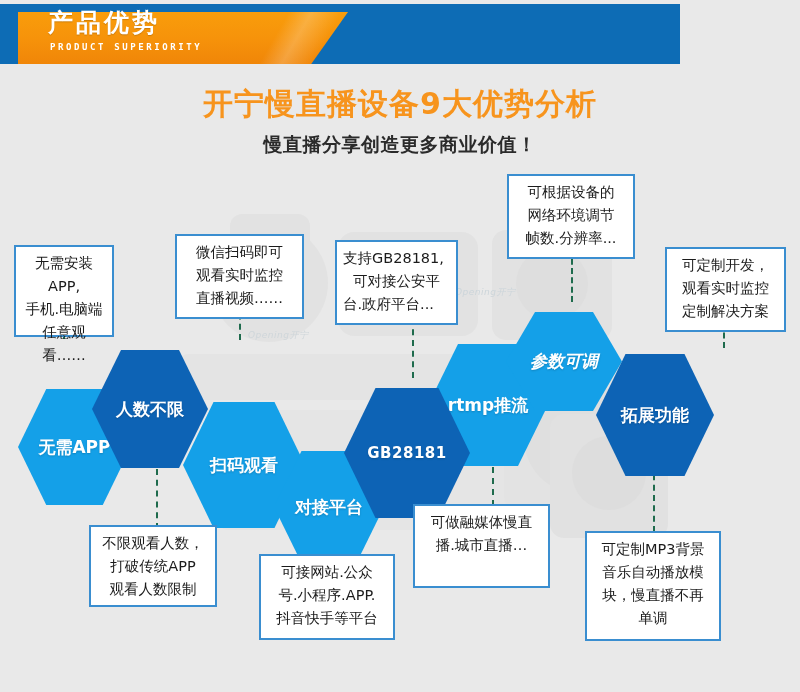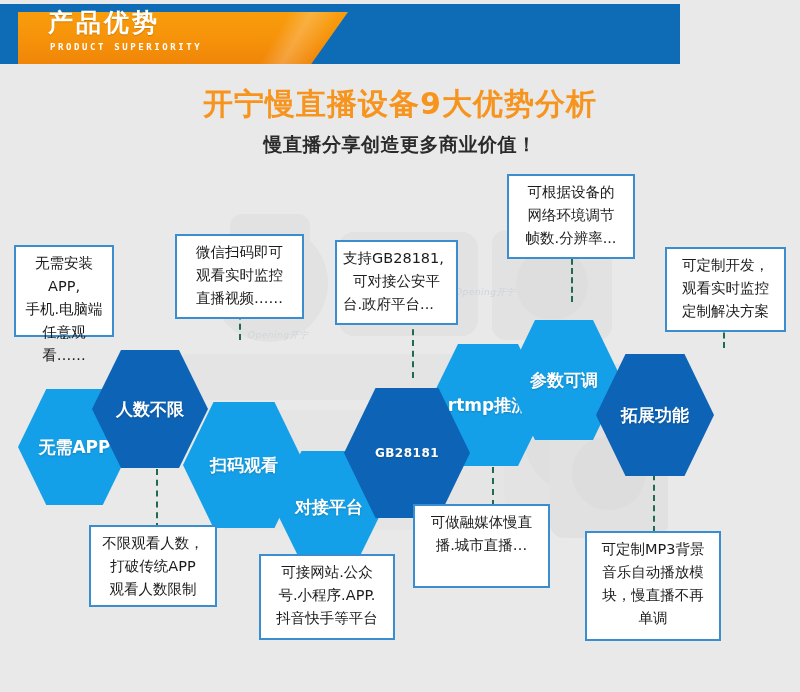--- a/index.html
+++ b/index.html
@@ -223,28 +223,28 @@
 
     <div class="hex light" style="left:183px;top:338px;width:122px;height:126px;">
       <span style="font-size:17px;">扫码观看</span>
     </div>
 
     <div class="hex light" style="left:274px;top:387px;width:110px;height:112px;">
       <span style="font-size:17px;">对接平台</span>
     </div>
 
     <div class="hex dark" style="left:344px;top:324px;width:126px;height:130px;">
-      <span style="font-size:12px;letter-spacing:.5px;">GB28181</span>
+      <span style="font-size:15px;letter-spacing:.5px;">GB28181</span>
     </div>
 
     <div class="hex light" style="left:428px;top:280px;width:120px;height:122px;">
       <span style="font-size:17px;">rtmp推流</span>
     </div>
 
-    <div class="hex light" style="left:506px;top:256px;width:116px;height:120px;">
+    <div class="hex light" style="left:506px;top:248px;width:116px;height:99px;font-style:italic;">
       <span style="font-size:17px;">参数可调</span>
     </div>
 
     <div class="hex dark" style="left:596px;top:290px;width:118px;height:122px;">
       <span style="font-size:17px;">拓展功能</span>
     </div>
 
 
   </div>
 </div>

